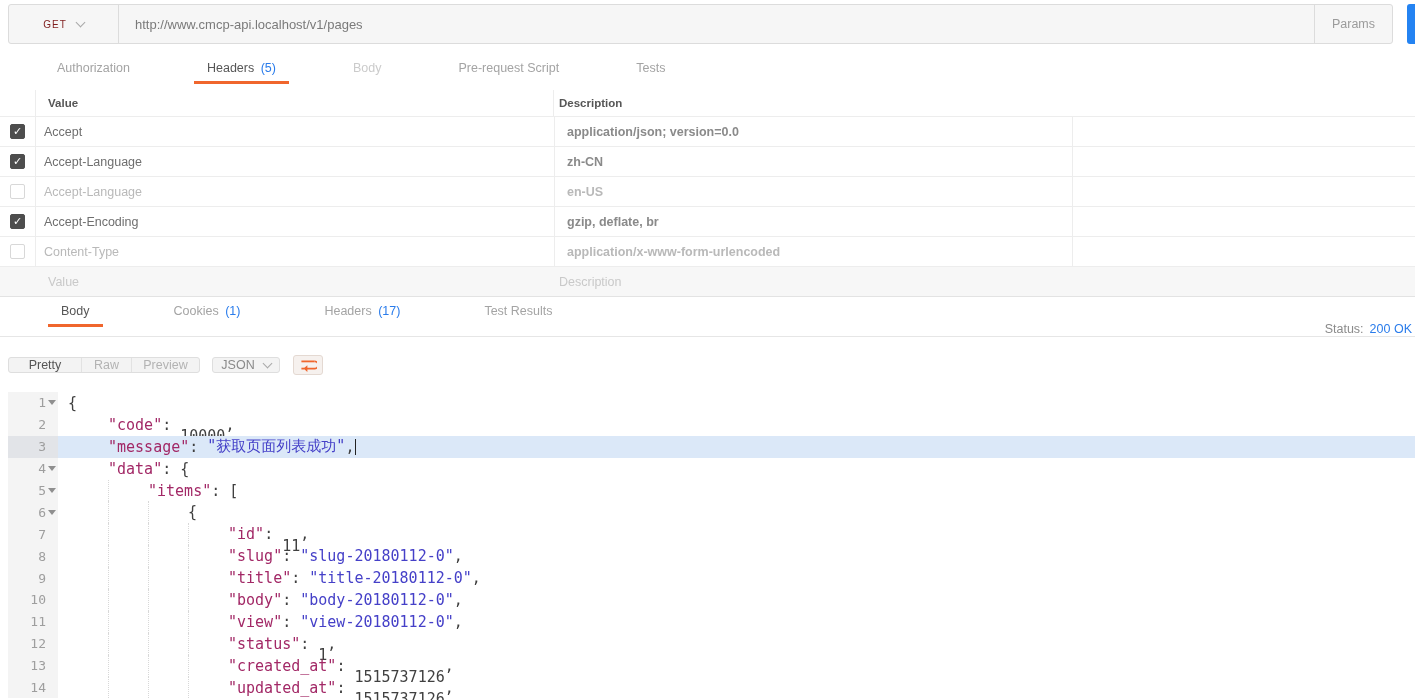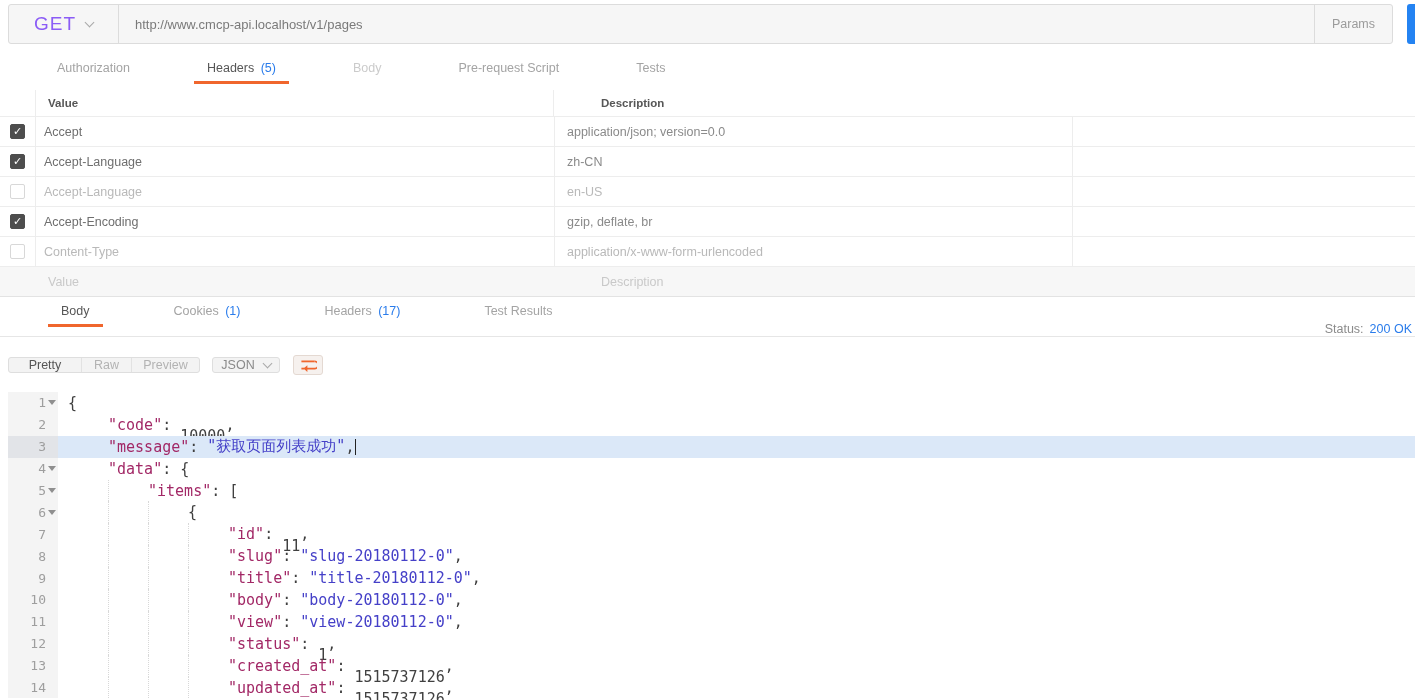--- a/index.html
+++ b/index.html
@@ -6,21 +6,21 @@
   html,body { background:#fff; }
   body { font-family:"Liberation Sans", sans-serif; }
   .screen { position:relative; width:1415px; height:700px; background:#fff; overflow:hidden; }
 
   
   .url-row { position:absolute; left:8px; top:4px; width:1385px; height:40px;
              display:flex; align-items:stretch; background:#f6f6f6;
              border:1px solid #dcdcdc; border-radius:3px; }
   .method-box { width:110px; display:flex; align-items:center; justify-content:center;
                 border-right:1px solid #dcdcdc; cursor:pointer; }
-  .method-label { font-size:19px; color:#8b5cf6; letter-spacing:1px; }
+  .method-label { font-size:10px; color:#7f1d1d; letter-spacing:1px; }
   .chev { width:7px; height:7px; border-right:1.5px solid #a9a9a9; border-bottom:1.5px solid #a9a9a9;
           transform:rotate(45deg); display:inline-block; margin-left:10px; margin-top:-4px; }
   .url-input { flex:1; border:none; background:transparent; outline:none;
                font-family:"Liberation Sans",sans-serif; font-size:13px; color:#7a7a7a; padding:0 16px; }
   .params-btn { width:78px; display:flex; align-items:center; justify-content:center;
                 border-left:1px solid #dcdcdc; font-size:12.5px; color:#9b9b9b; cursor:pointer; }
   .send-sliver { position:absolute; left:1407px; top:4px; width:8px; height:40px;
                  background:#2483f2; border-radius:3px 0 0 3px; }
 
   
@@ -30,24 +30,24 @@
   .rtab.active { color:#565656; border-bottom:3px solid #f0662d; }
   .rtab.muted { color:#cbcbcb; }
 
   
   .htable { position:absolute; left:0; top:90px; width:1415px; }
   .hrow { display:flex; align-items:stretch; height:30px; border-bottom:1px solid #ededed; background:#fff; }
   .hrow.head { height:27px; }
   .c-check { width:36px; border-right:1px solid #ededed; display:flex; align-items:center; justify-content:center; }
   .c-key   { width:519px; border-right:1px solid #ededed; display:flex; align-items:center; padding-left:8px; }
   .c-val   { width:518px; border-right:1px solid #ededed; display:flex; align-items:center; padding-left:12px; }
-  .c-desc  { flex:1; display:flex; align-items:center; padding-left:5px;margin-left:42px; }
+  .c-desc  { flex:1; display:flex; align-items:center; padding-left:5px; }
   .head .hcol { font-size:11.5px; font-weight:bold; color:#565656; }
   .cell-txt { font-size:12.5px; color:#6e6e6e; }
-  .c-val .cell-txt { color:#8a8a8a; }
+  .c-val .cell-txt { color:#8a8a8a;font-weight:bold; }
   .hrow.off .cell-txt { color:#b9b9b9; }
   .cb { width:15px; height:15px; border:1px solid #d8d8d8; border-radius:2px; background:#fff;
         display:flex; align-items:center; justify-content:center; cursor:pointer;
         font-size:11px; color:#fff; line-height:1; }
   .cb.checked { background:#4d4d4d; border-color:#4d4d4d; }
   .hrow.newrow { background:#f7f7f7; border-bottom:1px solid #e3e3e3; }
   .hrow.newrow .c-key, .hrow.newrow .c-val, .hrow.newrow .c-check { border-right:none; }
   .newkey-input { width:506px; height:22px; border:1px solid #d6d6d6; border-radius:2px; background:#fff;
                   font-family:"Liberation Sans",sans-serif; font-size:12.5px; color:#6e6e6e; padding:0 8px; outline:none; }
   .newkey-input::placeholder { color:#c0c0c0; }

